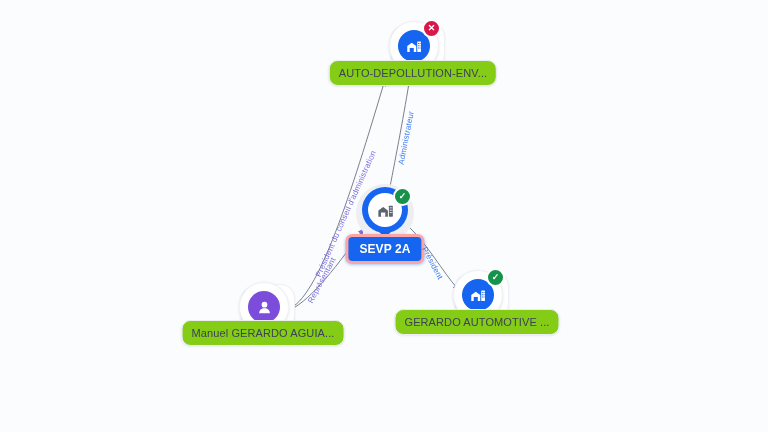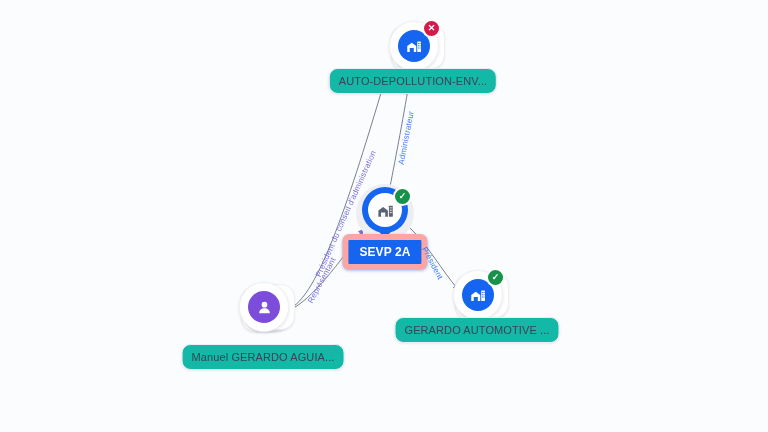--- a/index.html
+++ b/index.html
@@ -152,30 +152,29 @@
     transform: translateX(-50%);
     white-space: nowrap;
     box-sizing: border-box;
     border-radius: 9px;
     font-size: 11px;
     line-height: 14px;
     letter-spacing: .1px;
     cursor: pointer;
   }
   .label.plain {
-    background: #14b8a6;
+    background: #84cc16;
     border: 1px solid #eceef3;
     color: #3c4257;
     padding: 5px 9px;
     box-shadow: 0 1px 2px rgba(30,40,70,0.09);
-    margin-top: 8px;
   }
   .label.selected {
     background: #1565f0;
-    border: 6px solid #fca5a5;
+    border: 3px solid #fca5a5;
     color: #ffffff;
     padding: 5px 11px;
     font-weight: bold;
     font-size: 12px;
     border-radius: 7px;
     box-shadow: 0 1px 3px rgba(21,101,240,0.35);
   }
 
   
   .edge-label {
@@ -269,21 +268,21 @@
     <div class="disc">
       <div class="inner purple">
         <svg width="17" height="17" viewBox="0 0 24 24" fill="none">
           <circle cx="12" cy="8" r="4" fill="#ffffff"></circle>
           <path d="M4.5 20 C4.5 15.6 8 13.2 12 13.2 C16 13.2 19.5 15.6 19.5 20 Z" fill="#ffffff"></path>
         </svg>
       </div>
     </div>
     <div class="node-hit"></div>
   </div>
-  <div class="label plain" style="left:263px; top:336px;">Manuel GERARDO AGUIA...</div>
+  <div class="label plain" style="left:263px; top:320px;">Manuel GERARDO AGUIA...</div>
 
   <div class="node" style="left:477px; top:294px;">
     <div class="stack s1"></div>
     <div class="stack s2"></div>
     <div class="stack s3"></div>
     <div class="disc">
       <div class="inner blue">
         <svg width="18" height="18" viewBox="0 0 24 24" fill="none">
           <path d="M3 20 L3 12 L9 7.5 L15 12 L15 20 Z" fill="#ffffff"></path>
           <rect x="16.3" y="6" width="5" height="14" rx="0.6" fill="#ffffff"></rect>

